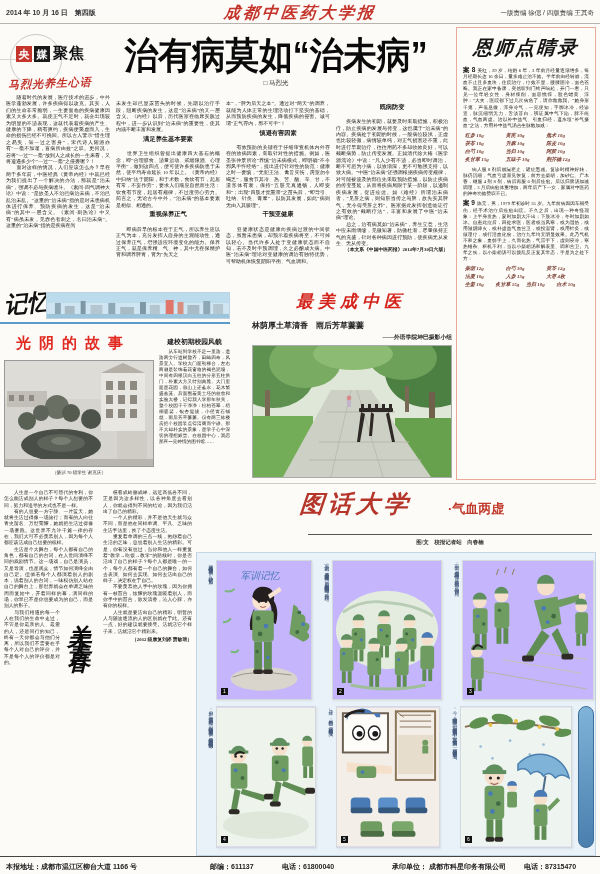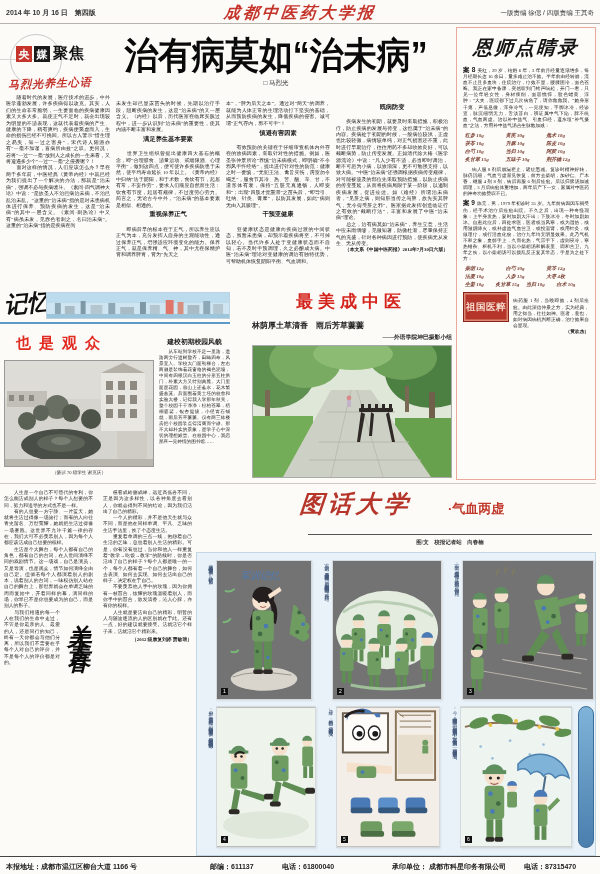--- a/index.html
+++ b/index.html
@@ -69,21 +69,21 @@
   .memory-title { left:16px; top:334px; font-size:15px; font-weight:900; color:#e02a22; letter-spacing:8px;
                   font-family:"Liberation Sans",sans-serif; white-space:nowrap; }
   .memory-photo { left:4px; top:360px; width:150px; height:107px; border:1px solid #999; }
   .memory-caption { left:4px; top:470px; width:150px; text-align:center; font-size:4.6px; color:#333; }
   .memory-article { left:159px; top:337px; width:71px; height:143px; overflow:hidden; }
   .memory-art-title { text-align:center; font-weight:bold; font-size:6.8px; font-family:"Liberation Sans",sans-serif; margin-bottom:2px; white-space:nowrap; }
   .memory-art-text { font-size:4.6px; line-height:6px; text-align:justify; white-space:pre-line; color:#1d1d1d; }
 
   
   .beauty-title { left:250px; top:290px; width:202px; text-align:center; font-size:17px; font-weight:900;
-                  color:#d4231b; letter-spacing:5px; white-space:nowrap; }
+                  color:#d4231b; letter-spacing:5px; white-space:nowrap;font-style:italic; }
   .beauty-sub { left:252px; top:320px; font-size:8px; font-weight:bold; color:#222; white-space:nowrap; }
   .beauty-credit { left:252px; top:333px; width:200px; text-align:right; font-size:5.8px; font-weight:bold; color:#222; }
   .beauty-photo { left:252px; top:345px; width:200px; height:133px; border:1px solid #aaa; }
 
   .midline { left:0; top:483px; width:596px; height:1px; background:#cfcac2; position:absolute; }
 
   
   .essay { left:4px; top:490px; width:188px; height:362px; overflow:hidden;
            column-count:2; column-gap:10px; font-size:4.8px; line-height:6.3px; text-align:justify; color:#1d1d1d; }
   .essay-part { white-space:pre-line; }
@@ -93,21 +93,21 @@
 
   
   .pict-title { left:300px; top:488px; font-size:24px; font-weight:900; font-style:italic; color:#b5352a;
                 letter-spacing:4px; transform:skewX(-5deg); white-space:nowrap; }
   .pict-sub { left:448px; top:500px; font-size:13px; font-weight:900; color:#c0392b;
               font-family:"Liberation Sans",sans-serif; white-space:nowrap; }
   .pict-rule { left:308px; top:534px; width:284px; height:1px; background:#555; position:absolute; }
   .pict-byline { left:308px; top:539px; width:284px; text-align:center; font-size:5.5px; font-weight:bold; color:#333; }
   .pict-box { left:196px; top:552px; width:400px; height:304px; background:#e9f2f8; border:1px solid #c2d6e3; }
   .strip { position:absolute; width:12px; font-size:5px; line-height:6px; color:#44597a; writing-mode:vertical-rl; overflow:hidden; letter-spacing:0.5px; }
-  .panel { position:absolute; background:#737373; border:1px solid #d4d9dd; box-shadow:1px 1px 2px rgba(0,0,0,0.08); }
+  .panel { position:absolute; background:#c4b5fd; border:1px solid #d4d9dd; box-shadow:1px 1px 2px rgba(0,0,0,0.08); }
   .panel svg { display:block; width:100%; height:100%; }
   .pnum { position:absolute; left:4px; bottom:4px; width:7px; height:7px; background:#111; color:#fff;
           font-size:5px; line-height:7px; text-align:center; font-family:"Liberation Sans",sans-serif; }
   .blue-banner { position:absolute; width:16px; background:linear-gradient(180deg,#7fb3d8,#4a7fae); border-radius:8px;
                  border:1px solid #3d6d99; }
 
   
   .footer-rule { left:0; top:856px; width:600px; height:1px; background:#444; position:absolute; }
   .foot { top:862px; font-size:7px; font-weight:bold; color:#222; font-family:"Liberation Sans",sans-serif; white-space:nowrap; }
 </style>
@@ -178,27 +178,20 @@
         <span>白芍 30g</span>
         <span>黄芩 12g</span>
       <span>法夏 10g</span>
         <span>人参 15g</span>
         <span>大枣 4枚</span>
       <span>生姜 10g</span>
         <span>炙甘草 15g</span>
         <span>当归 10g</span>
         <span>白术 10g</span>
     </div>
-    <div class="mentor-end">
-      <div class="seal">祖国医粹</div>
-      <div class="mentor-endtext">
-        <span>病药服 1 剂，当晚即效，4 剂后痊愈。由此深信仲景之方，实为经典，用之得当，往往如神。医者，意也，如对病因病机判断正确，治疗效果自会显现。</span>
-        <span class="mentor-sign">（黄欢杰）</span>
-      </div>
-    </div>
   </div>
 
   <div class="abs memory-tag">记忆</div>
   <div class="abs memory-banner">
     <svg viewBox="0 0 184 25" preserveAspectRatio="none" width="100%" height="100%">
       <rect x="0" y="0" width="184" height="25" fill="#cfe6f2"></rect>
       <rect x="0" y="0" width="184" height="10" fill="#bcdcee"></rect>
       <rect x="8" y="10" width="6" height="11" fill="#8fa8b5"></rect>
         <rect x="18" y="13" width="10" height="8" fill="#a9bcc6"></rect>
       <rect x="34" y="8" width="5" height="13" fill="#7e98a6"></rect>
@@ -209,21 +202,21 @@
         <rect x="104" y="12" width="10" height="9" fill="#b4c6cf"></rect>
       <rect x="120" y="7" width="8" height="14" fill="#e0766a"></rect>
         <rect x="132" y="9" width="6" height="12" fill="#d98f7f"></rect>
       <rect x="142" y="12" width="12" height="9" fill="#a9bcc6"></rect>
         <rect x="158" y="8" width="7" height="13" fill="#8fa8b5"></rect>
       <rect x="168" y="11" width="10" height="10" fill="#b4c6cf"></rect>
       <rect x="0" y="21" width="184" height="4" fill="#9cc4da"></rect>
     </svg>
   </div>
   <div class="abs memory-rule"></div>
-  <div class="abs memory-title">也是观众</div>
+  <div class="abs memory-title">光阴的故事</div>
   <div class="abs memory-photo">
     <svg viewBox="0 0 148 105" preserveAspectRatio="none" width="100%" height="100%">
       <rect x="0" y="0" width="148" height="105" fill="#d6d4cf"></rect>
       <rect x="0" y="0" width="148" height="38" fill="#dedcd7"></rect>
       <rect x="96" y="12" width="44" height="58" fill="#e9e7e1"></rect>
       <polygon points="96,12 118,2 140,12" fill="#b4b0a8"></polygon>
       <rect x="101" y="20" width="7" height="9" fill="#8e8a82"></rect>
         <rect x="113" y="20" width="7" height="9" fill="#8e8a82"></rect>
         <rect x="125" y="20" width="7" height="9" fill="#8e8a82"></rect>
       <rect x="101" y="34" width="7" height="9" fill="#8e8a82"></rect>

